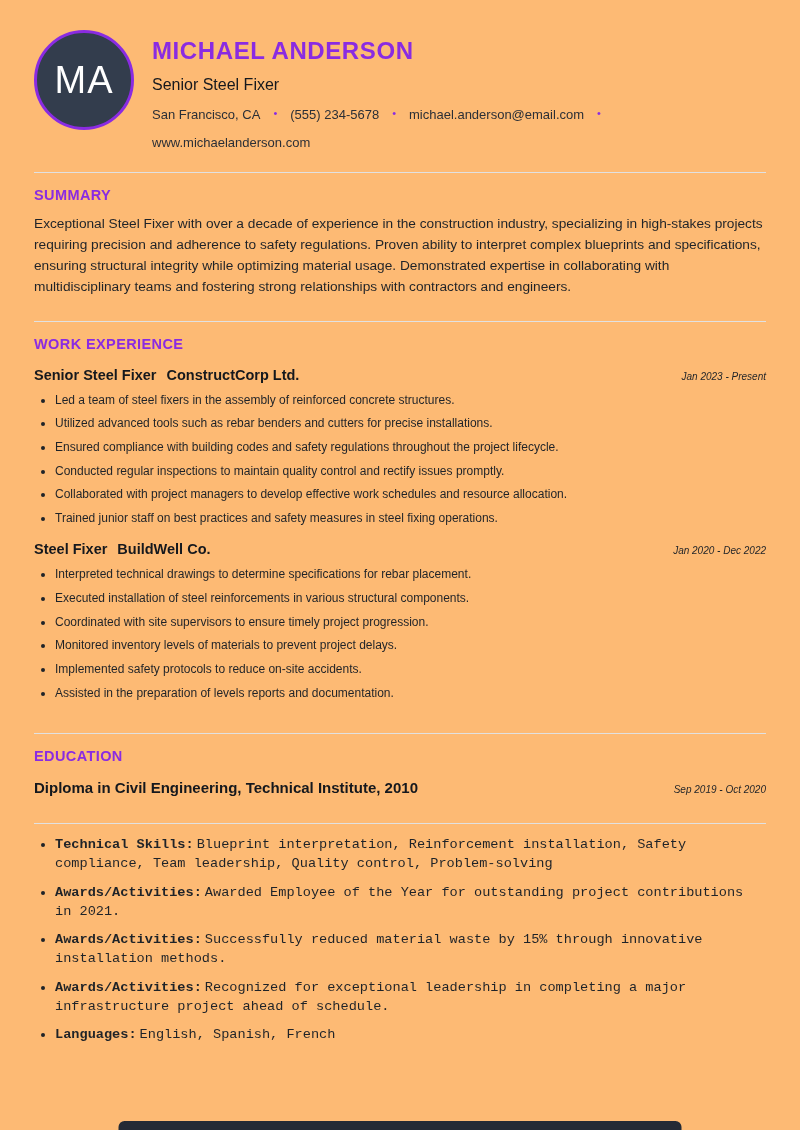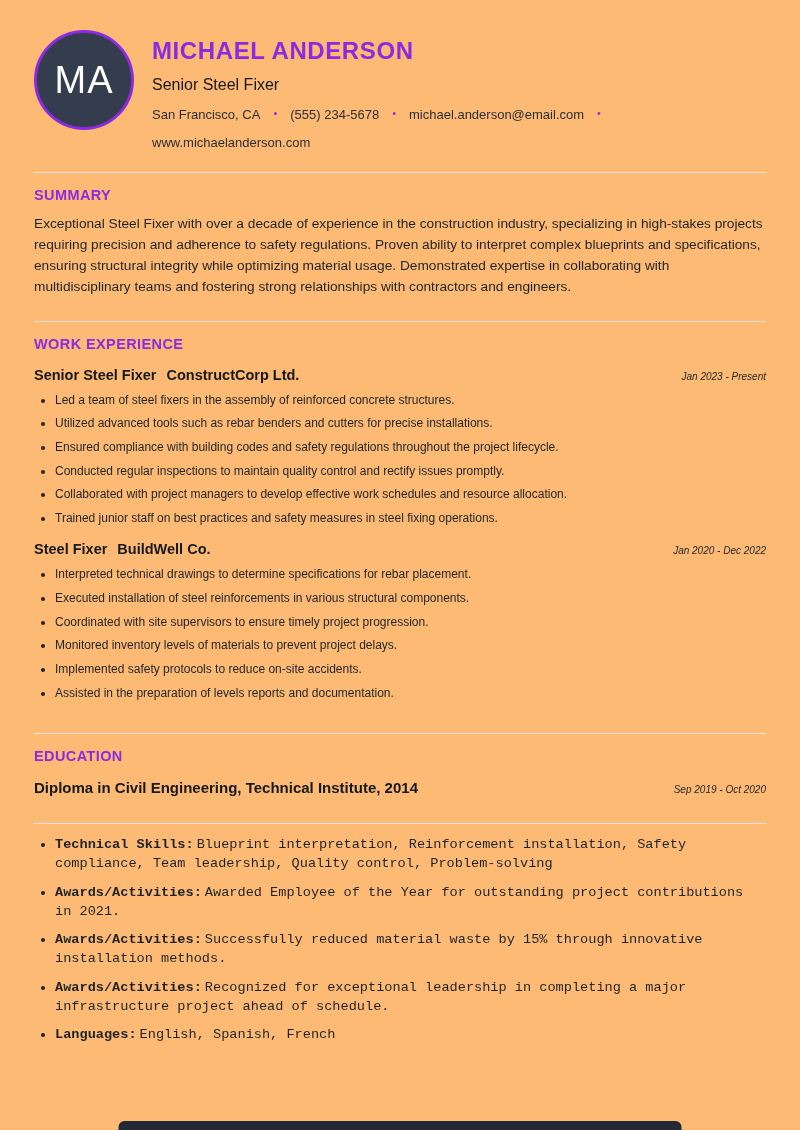--- a/index.html
+++ b/index.html
@@ -114,21 +114,21 @@
         <li>Implemented safety protocols to reduce on-site accidents.</li>
         <li>Assisted in the preparation of levels reports and documentation.</li>
       </ul>
     </section>
 
     <hr class="divider">
 
     <section>
       <h2 class="section-heading">EDUCATION</h2>
       <div class="edu-row">
-        <span class="edu-degree">Diploma in Civil Engineering, Technical Institute, 2014</span>
+        <span class="edu-degree">Diploma in Civil Engineering, Technical Institute, 2010</span>
         <span class="job-dates">Sep 2019 - Oct 2020</span>
       </div>
     </section>
 
     <hr class="divider">
 
     <section>
       <ul class="info-list">
         <li>
           <span class="item-label">Technical Skills:</span><span>Blueprint interpretation, Reinforcement installation, Safety compliance, Team leadership, Quality control, Problem-solving</span>

